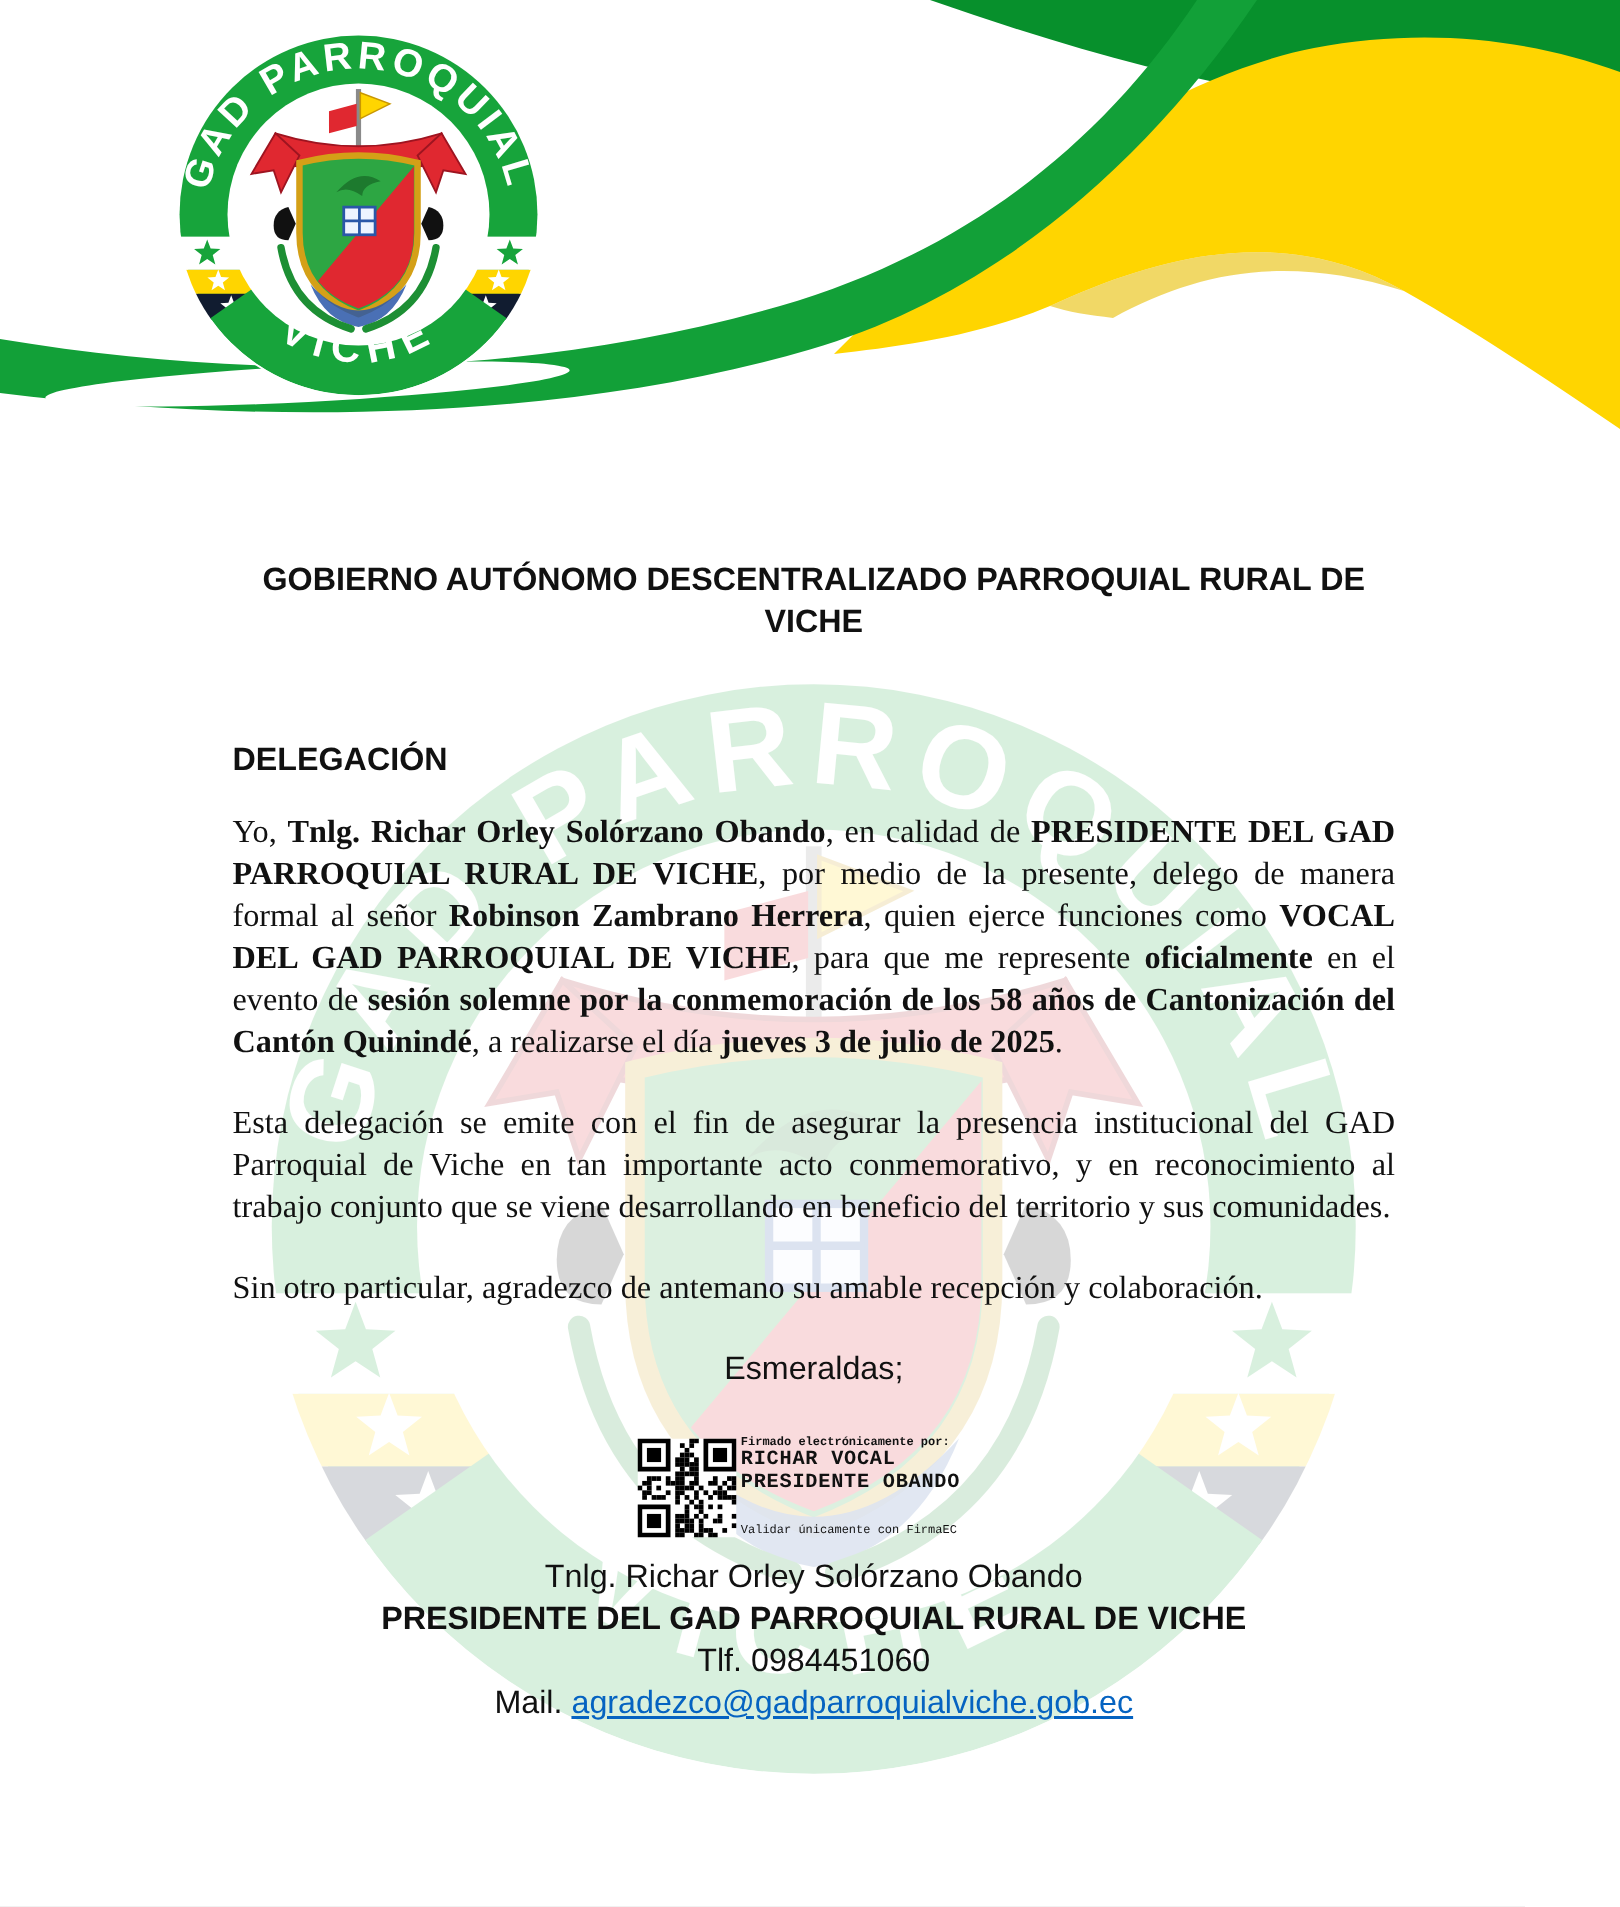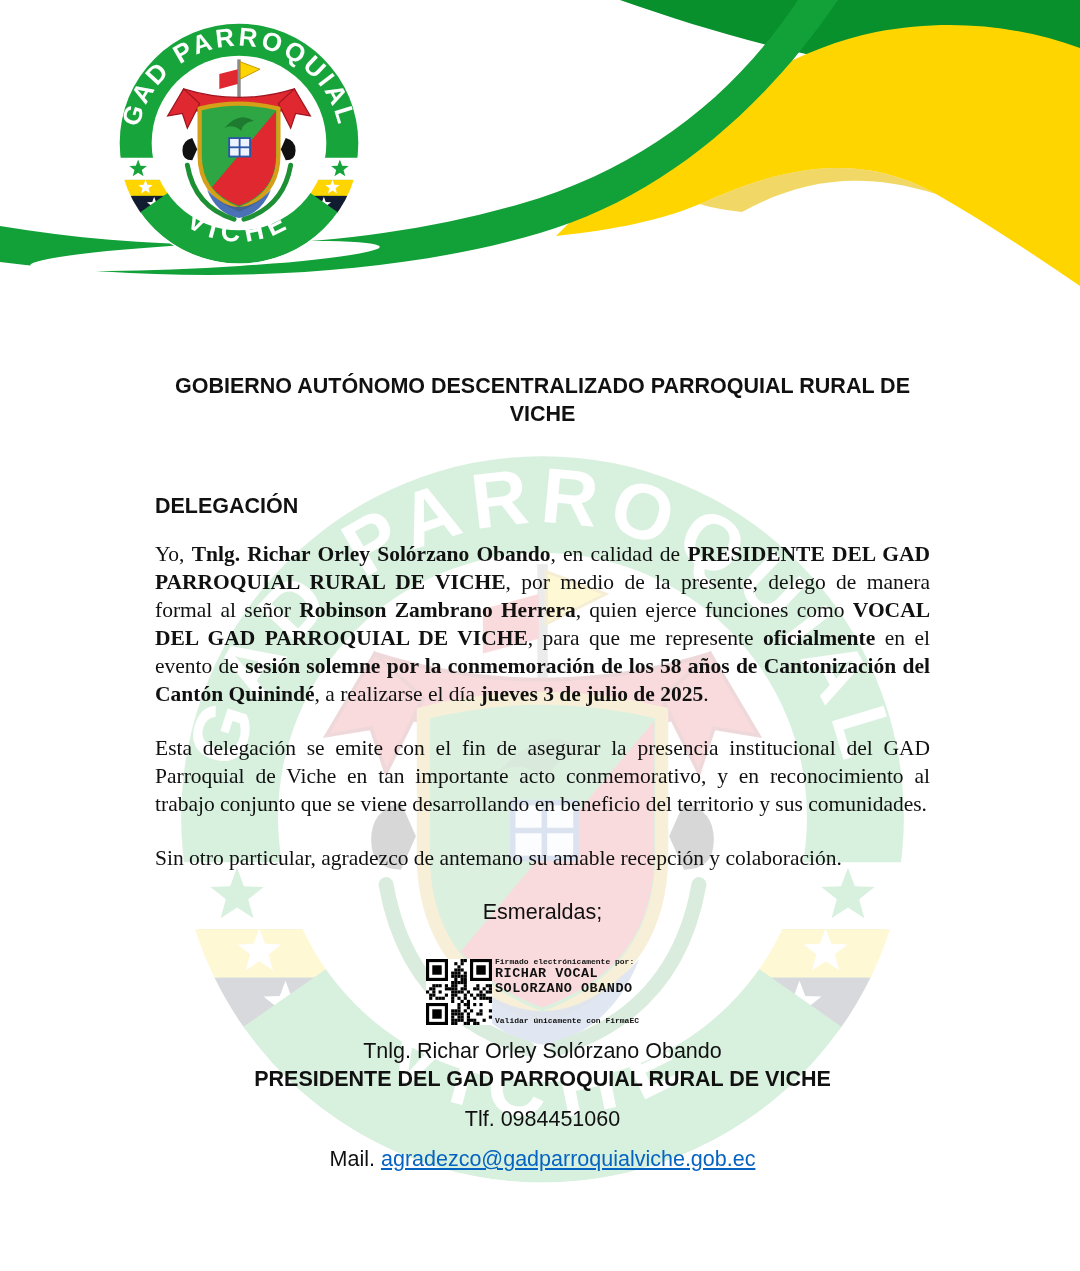--- a/index.html
+++ b/index.html
@@ -22,25 +22,25 @@
   .date-line{text-align:right;margin:0 0 24px 0;}
   p.body-par{margin:0 0 26px 0;text-align:justify;font-family:Liberation Serif, serif;}
   p.body-par.left{text-align:left;margin-top:17px;}
   p.body-par b{font-weight:bold;}
   .closing{text-align:center;margin:2px 0 22px 0;}
   .qr-row{display:flex;justify-content:center;align-items:flex-end;margin:0 0 12px 0;transform:translateX(-10px);}
   .qr-box{width:66px;height:66px;flex:0 0 66px;}
   .qr-text{padding-left:3px;padding-top:9px;font-family:"Liberation Mono", monospace;}
   .qr-signedby{font-size:8px;font-weight:bold;line-height:9px;}
   .qr-name{font-size:13.5px;font-weight:bold;line-height:15px;letter-spacing:0.5px;}
-  .qr-validate{font-size:8px;font-weight:bold;line-height:9px;margin-top:20px;}
+  .qr-validate{font-size:8px;font-weight:normal;line-height:9px;margin-top:20px;}
   .sig-block{text-align:center;}
   .sig-name{margin:0;}
   .sig-role{font-weight:bold;margin:0;}
-  .sig-phone{margin:12px;}
+  .sig-phone{margin:0;}
   .sig-mail{margin:0;}
   .mail-link{color:#0563C1;text-decoration:underline;cursor:pointer;}
 </style>
 </head>
 <body>
 
 <div class="page">
 
   <svg width="0" height="0" style="position:absolute" aria-hidden="true">
     <defs>
@@ -273,21 +273,21 @@
             <rect x="42" y="0" width="21" height="21" fill="#000"></rect>
             <rect x="45" y="3" width="15" height="15" fill="#fff"></rect>
             <rect x="48" y="6" width="9" height="9" fill="#000"></rect>
             <rect x="0" y="42" width="21" height="21" fill="#000"></rect>
             <rect x="3" y="45" width="15" height="15" fill="#fff"></rect>
             <rect x="6" y="48" width="9" height="9" fill="#000"></rect>
           </svg></div>
       <div class="qr-text">
         <div class="qr-signedby">Firmado electrónicamente por:</div>
         <div class="qr-name">RICHAR VOCAL</div>
-        <div class="qr-name">SOLORZANO OBANDO</div>
+        <div class="qr-name">PRESIDENTE OBANDO</div>
         <div class="qr-validate">Validar únicamente con FirmaEC</div>
       </div>
     </div>
 
     <div class="sig-block">
       <div class="sig-name">Tnlg. Richar Orley Solórzano Obando</div>
       <div class="sig-role">PRESIDENTE DEL GAD PARROQUIAL RURAL DE VICHE</div>
       <div class="sig-phone">Tlf. 0984451060</div>
       <div class="sig-mail">
         <span>Mail. </span><span class="mail-link">agradezco@gadparroquialviche.gob.ec</span>

